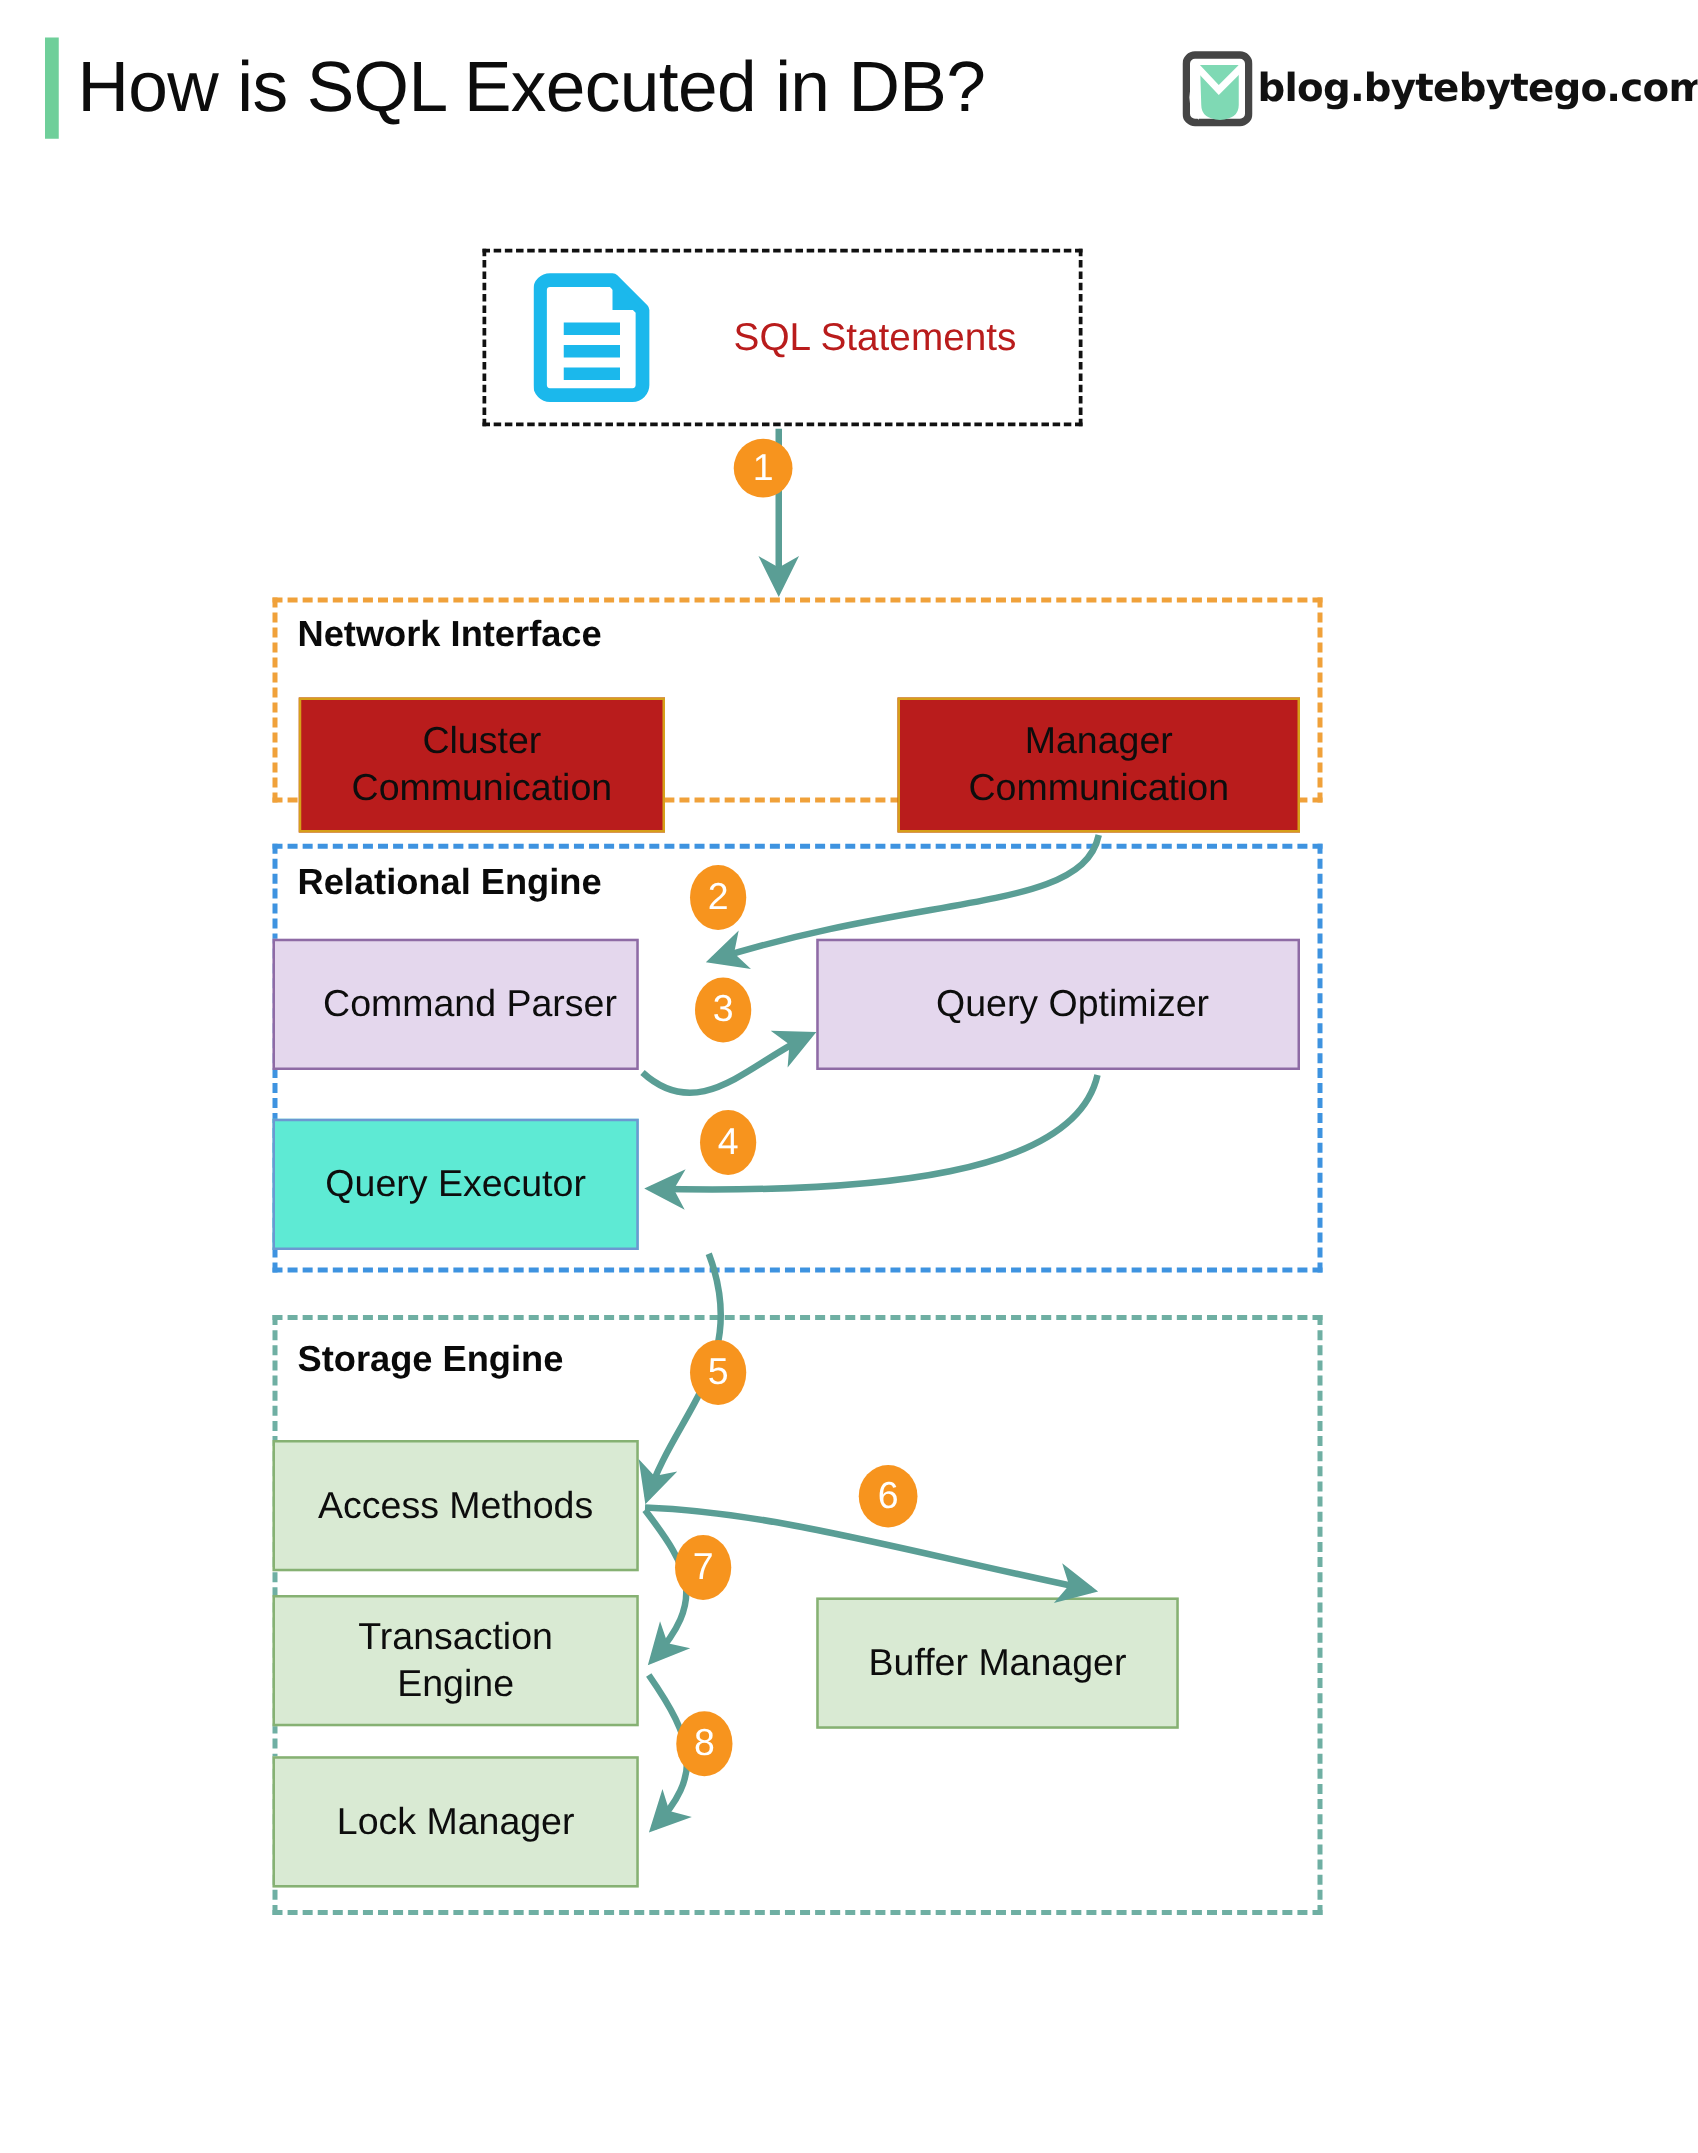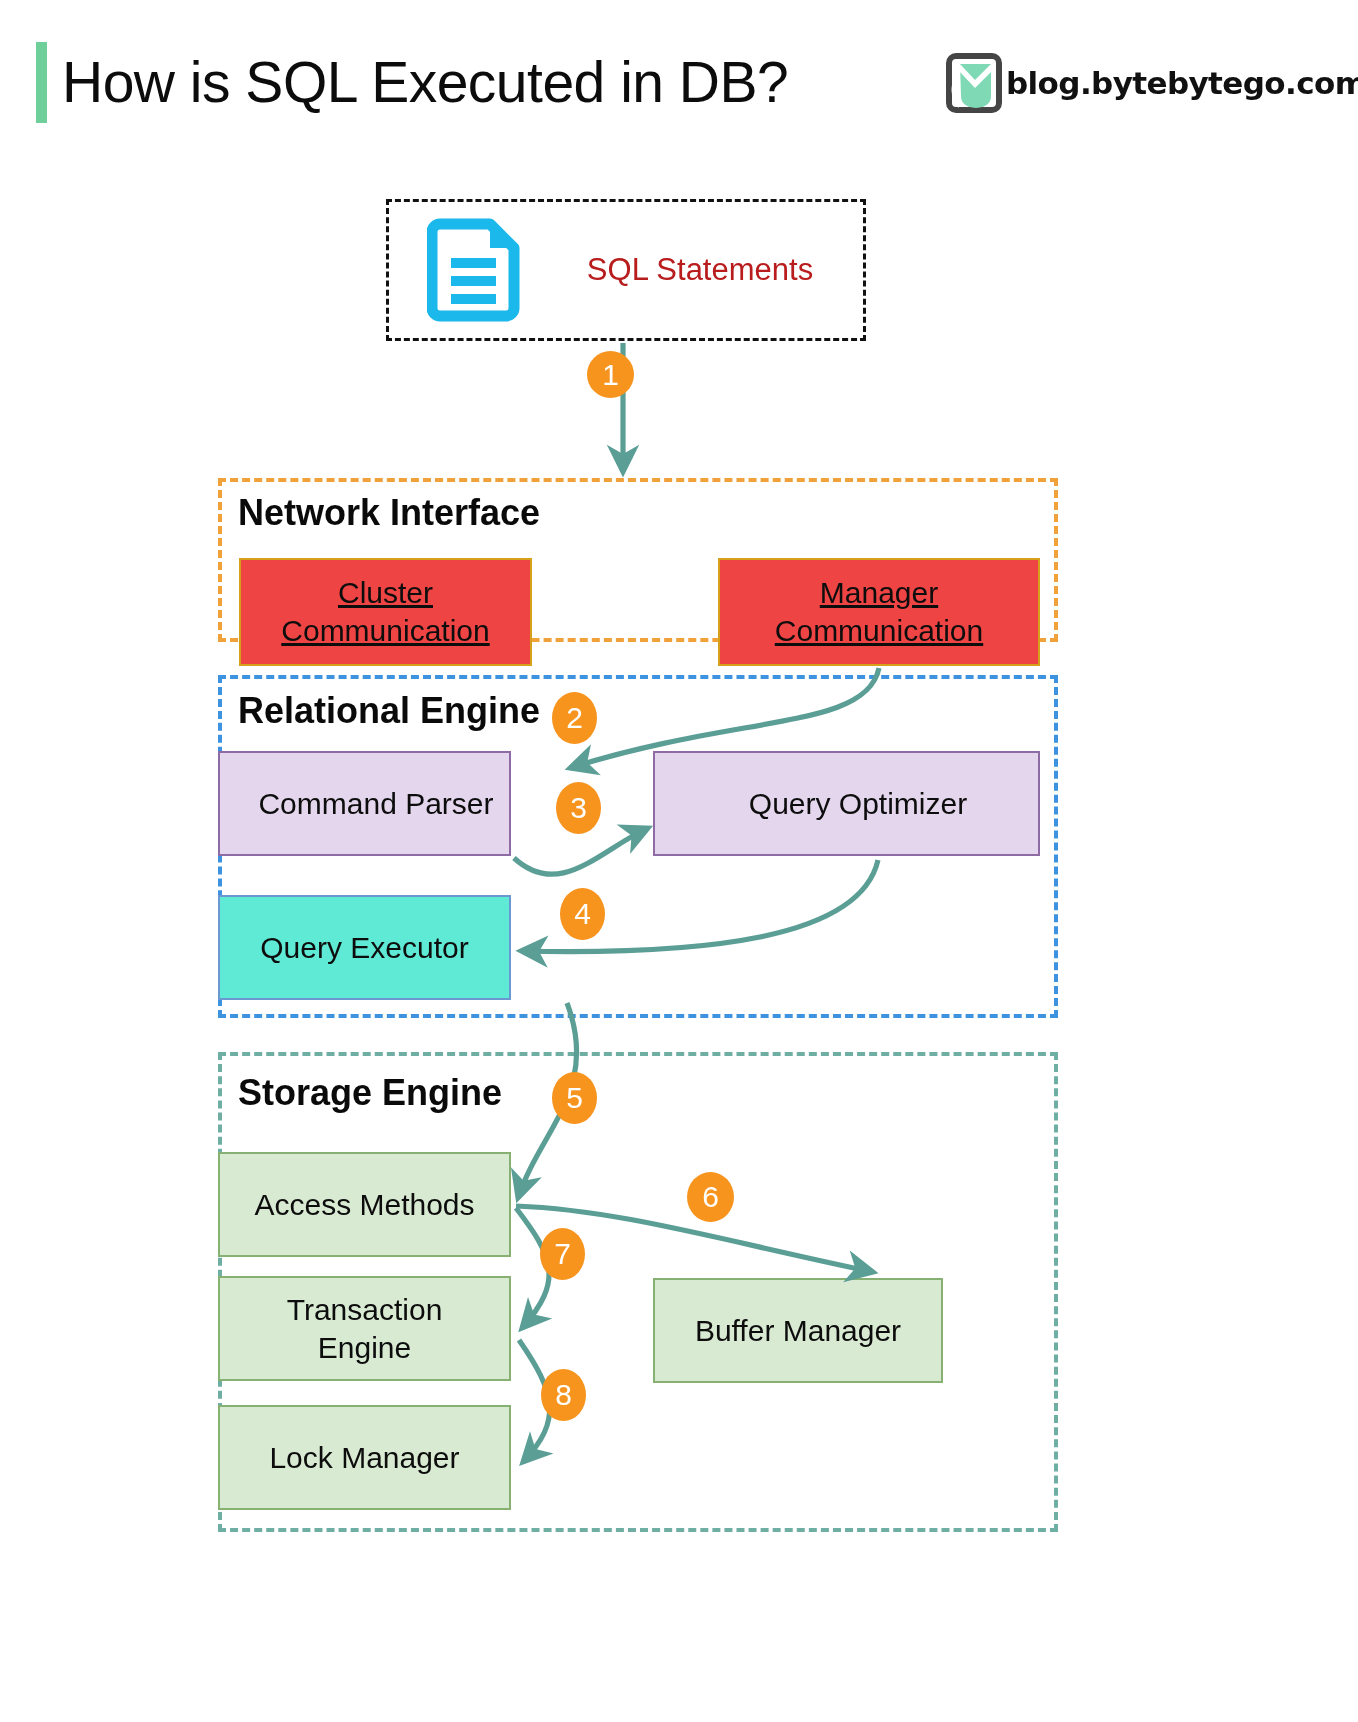--- a/index.html
+++ b/index.html
@@ -11,21 +11,21 @@
     width: 1358px;
     height: 1722px;
     position: relative;
     font-family: "Liberation Sans", sans-serif;
     overflow: hidden;
   }
 
   
   #header {
     position: absolute;
-    left: 0; top: 12px;
+    left: 0; top: 0;
     width: 1238px; height: 140px;
   }
   #title-accent-bar {
     position: absolute;
     left: 36px; top: 30px;
     width: 11px; height: 81px;
     background: #6FCF9A;
   }
   #page-title {
     position: absolute;
@@ -65,21 +65,21 @@
     font-size: 30px;
     line-height: 38px;
     color: #0d0d0d;
   }
   .group {
     position: absolute;
     box-sizing: border-box;
   }
   .group-title {
     position: absolute;
-    font-size: 36px;
+    font-size: 29px;
     font-weight: 700;
     color: #0a0a0a;
     white-space: nowrap;
   }
 
   
   #sql-statements-box {
     left: 386px; top: 199px;
     width: 480px; height: 142px;
     border: 3px dashed #111111;
@@ -100,23 +100,22 @@
 
   
   #network-interface-group {
     left: 218px; top: 478px;
     width: 840px; height: 164px;
     border: 4px dashed #F0A13A;
     background: transparent;
   }
   #network-interface-title { left: 238px; top: 492px; }
   .node-orange {
-    background: #ef4444;
+    background: #b91c1c;
     border: 2px solid #D6A01A;
-    text-decoration: underline;
   }
   #cluster-communication { left: 239px; top: 558px; width: 293px; height: 108px; }
   #client-communication  { left: 718px; top: 558px; width: 322px; height: 108px; }
 
   
   #relational-engine-group {
     left: 218px; top: 675px;
     width: 840px; height: 343px;
     border: 4px dashed #3E93E0;
     background: transparent;

